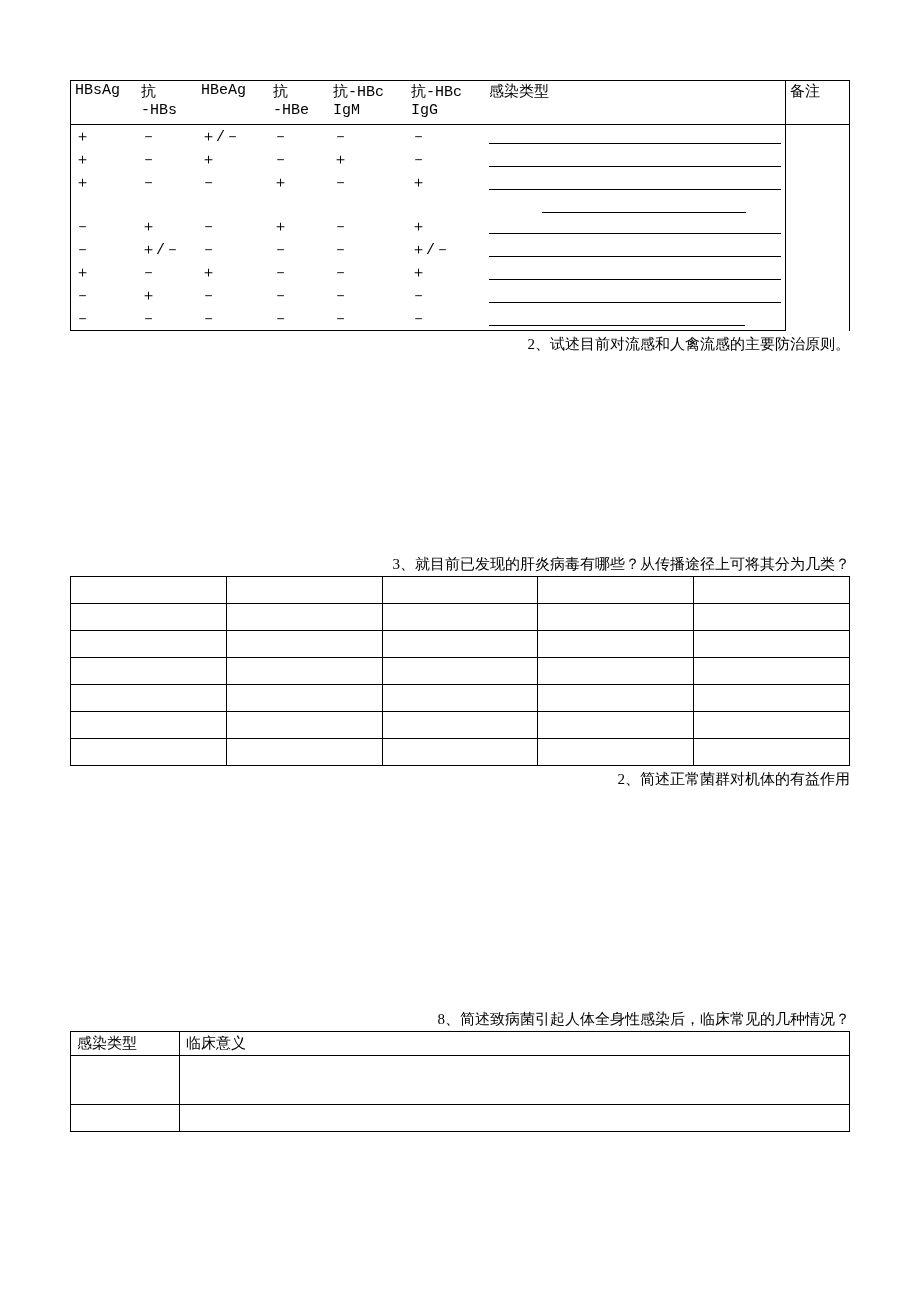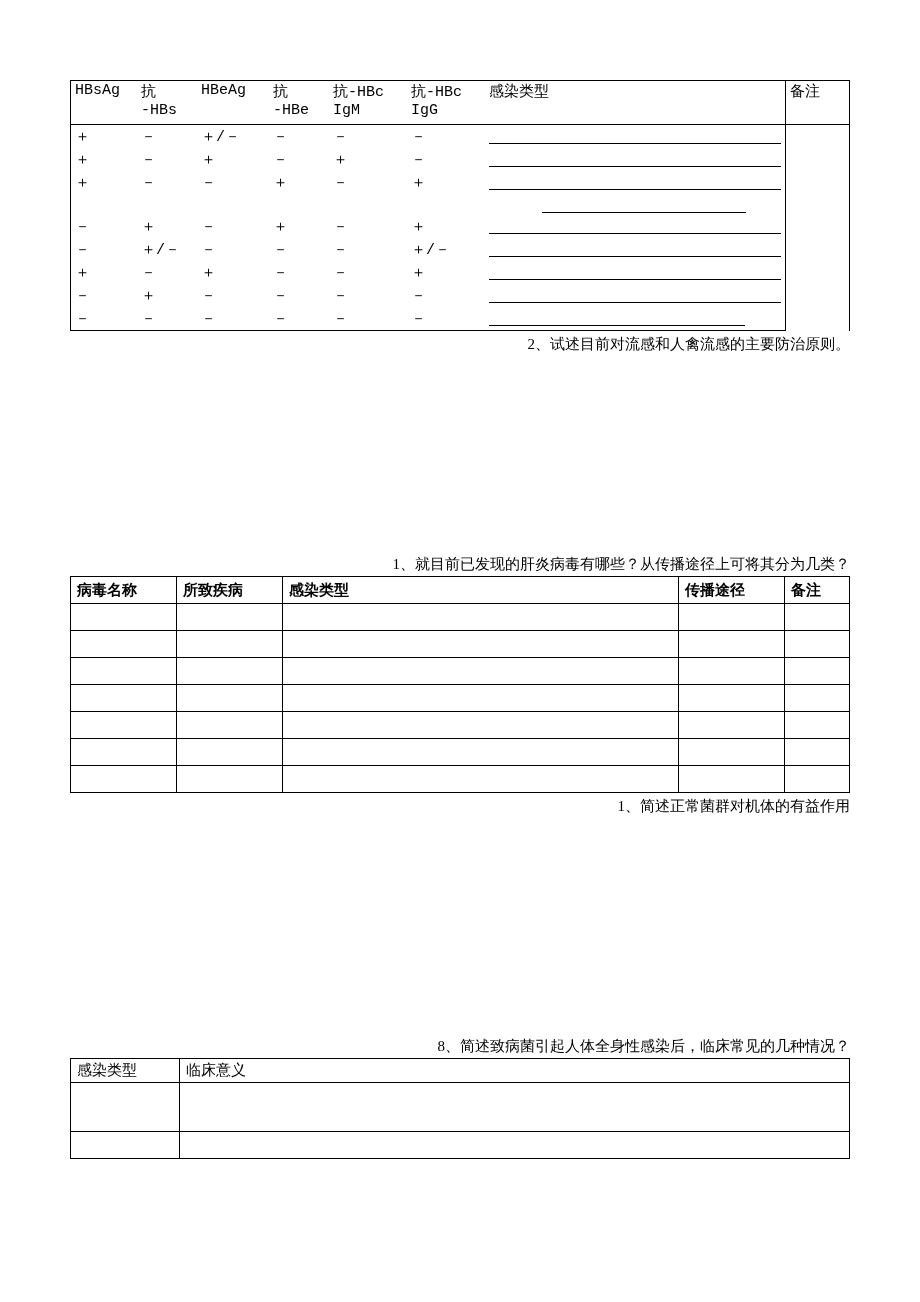--- a/index.html
+++ b/index.html
@@ -212,30 +212,23 @@
     <td class="c4">－</td>
     <td class="c5">－</td>
     <td class="col-fill fill-line" style="padding-right:40px"><span class="uline"></span></td>
   </tr>
 </tbody>
   </table>
 
 <p class="q-text">2、试述目前对流感和人禽流感的主要防治原则。</p>
 <div class="gap-med"></div>
 
-<p class="q-text">1、就目前已发现的肝炎病毒有哪些？从传播途径上可将其分为几类？</p>
+<p class="q-text">3、就目前已发现的肝炎病毒有哪些？从传播途径上可将其分为几类？</p>
 <table class="t2">
   <tbody>
-      <tr>
-    <th class="col1">病毒名称</th>
-    <th class="col2">所致疾病</th>
-    <th class="col3">感染类型</th>
-    <th class="col4">传播途径</th>
-    <th class="col5">备注</th>
-  </tr>
   <tr>
         <td></td>
         <td></td>
         <td></td>
         <td></td>
         <td></td>
       </tr>
   <tr>
         <td></td>
         <td></td>
@@ -274,21 +267,21 @@
   <tr>
         <td></td>
         <td></td>
         <td></td>
         <td></td>
         <td></td>
       </tr>
 </tbody>
   </table>
 
-<p class="q-text">1、简述正常菌群对机体的有益作用</p>
+<p class="q-text">2、简述正常菌群对机体的有益作用</p>
 <div class="gap-big"></div>
 
 <p class="q-text">8、简述致病菌引起人体全身性感染后，临床常见的几种情况？</p>
 <table class="t3">
   <tbody>
       <tr>
     <td class="c1">感染类型</td>
     <td>临床意义</td>
   </tr>
   <tr class="r-tall">

